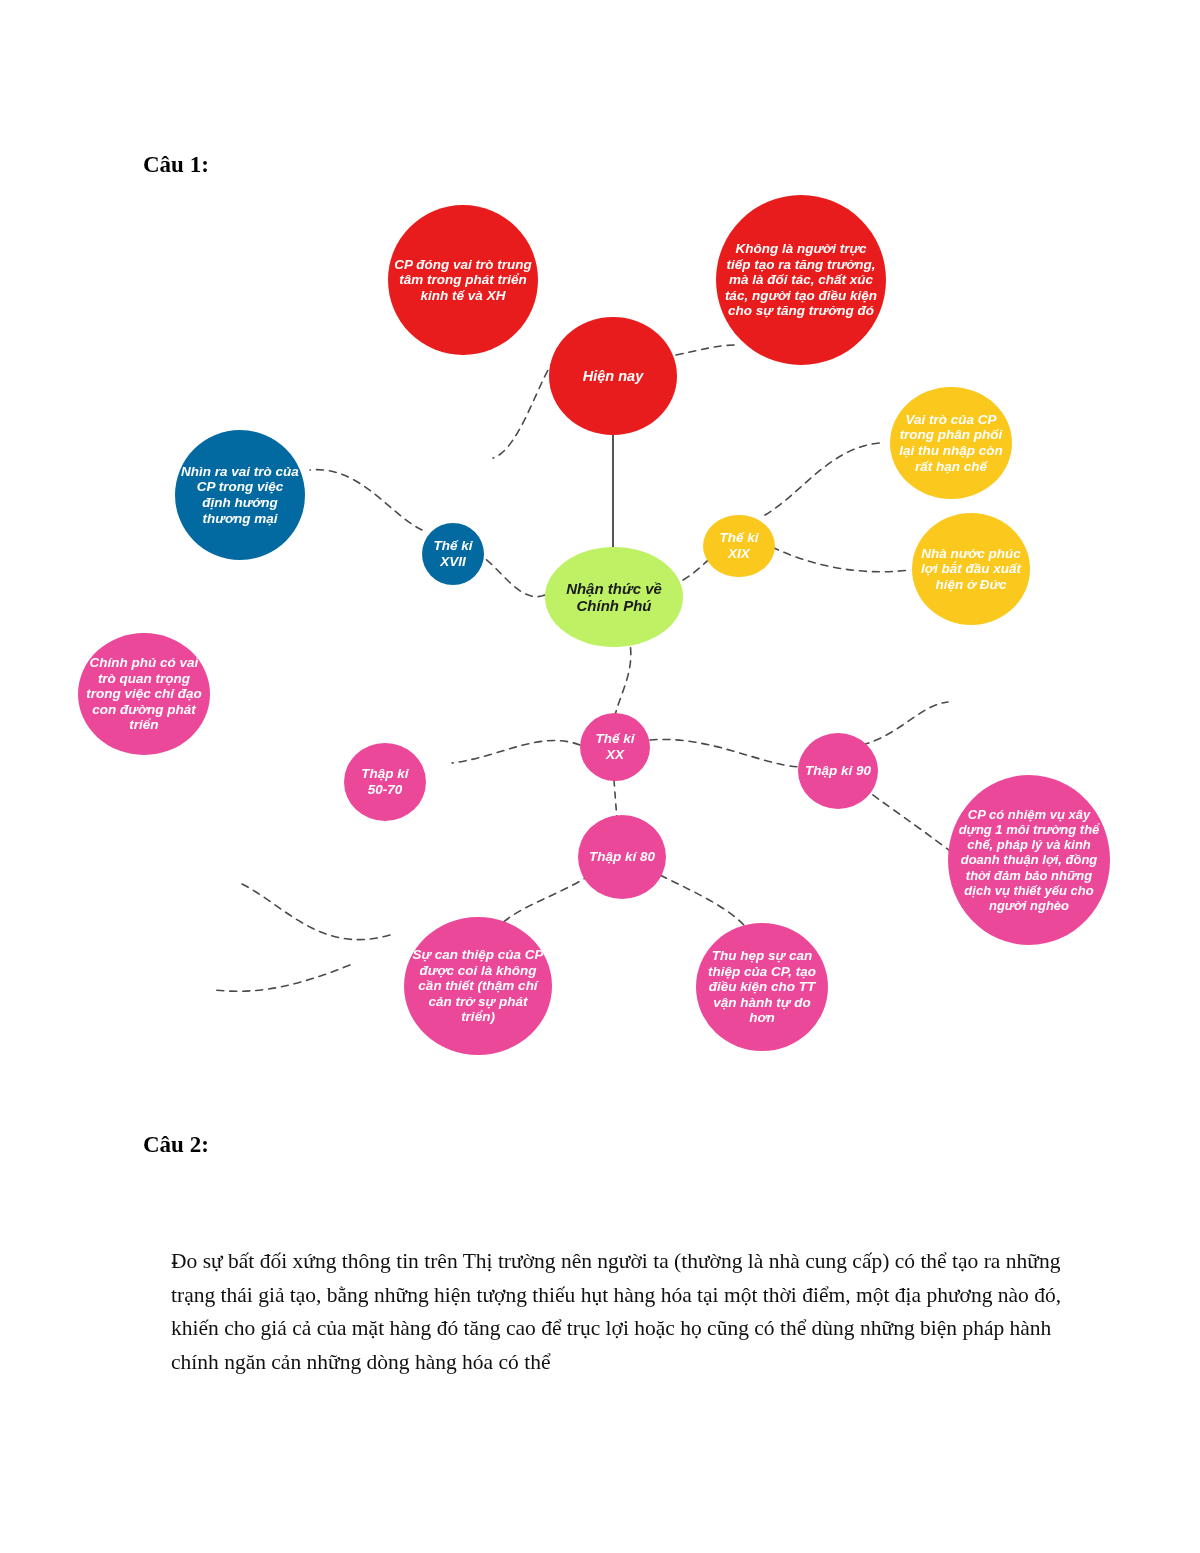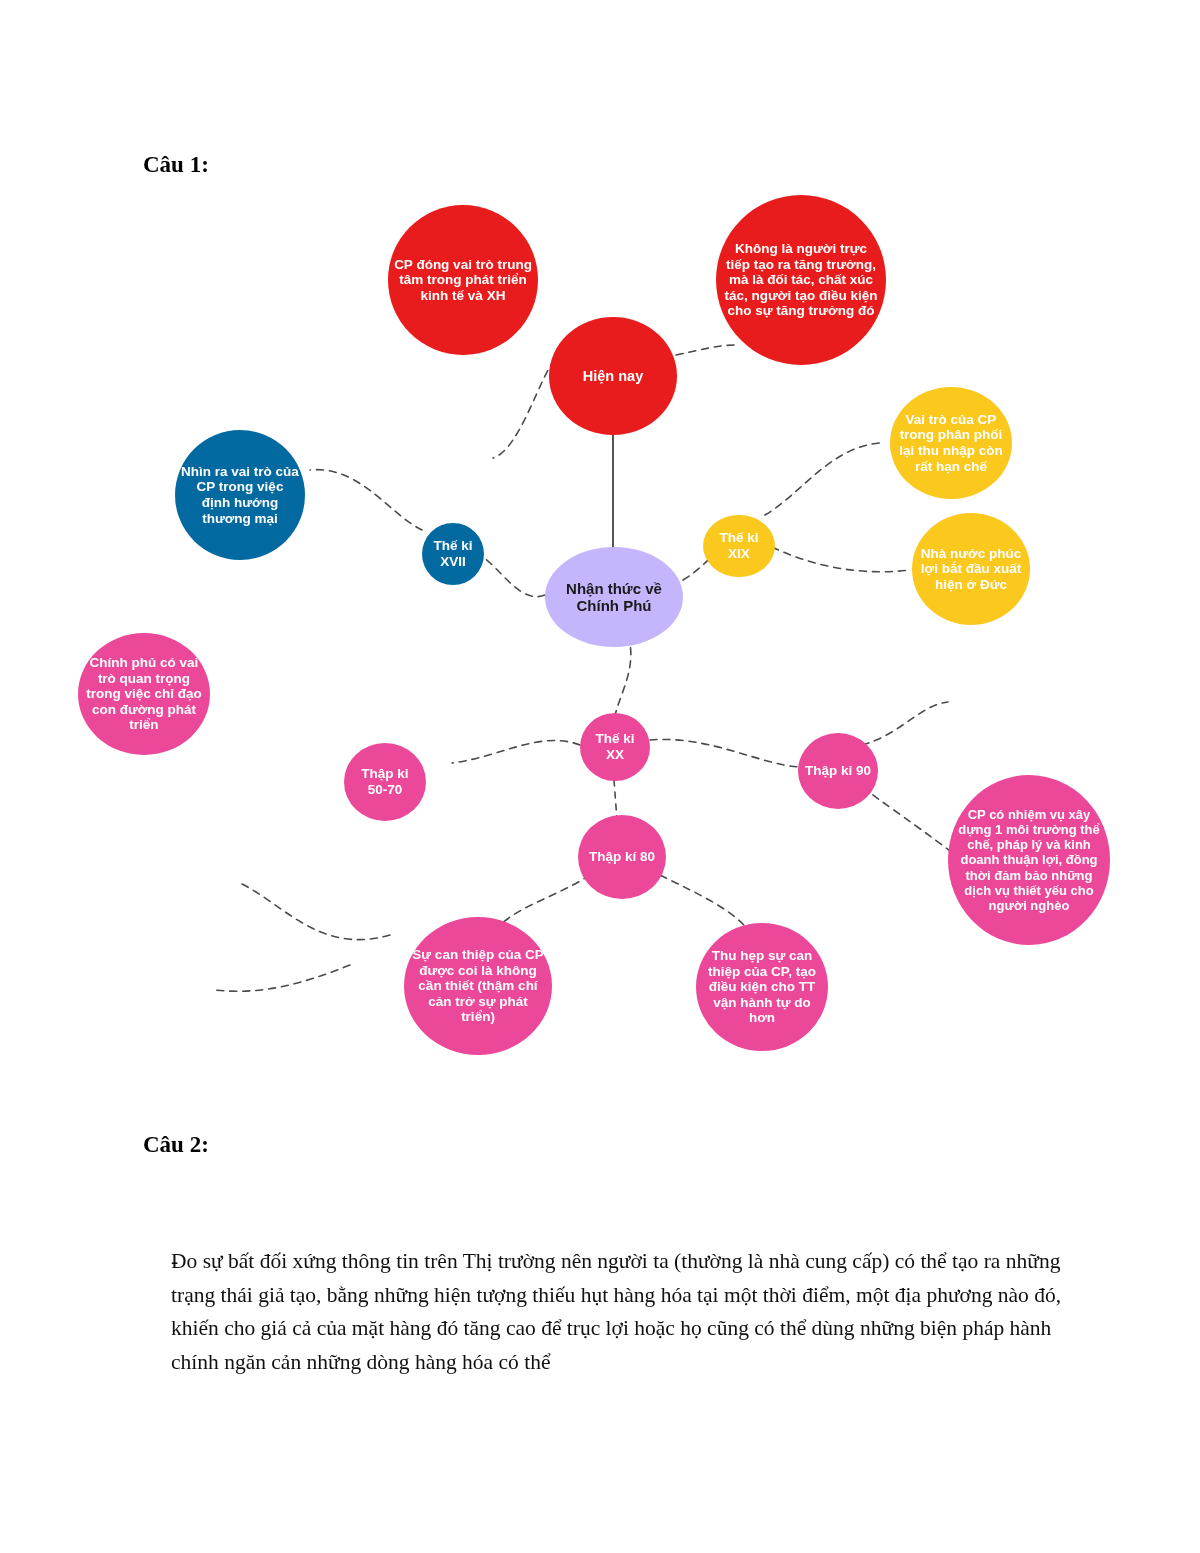--- a/index.html
+++ b/index.html
@@ -58,28 +58,29 @@
     align-items:center;
     justify-content:flex-start;
     text-align:center;
     border-radius:50%;
     color:#ffffff;
     font-family:"Liberation Sans", sans-serif;
     font-weight:600;
     line-height:1.16;
     padding:2px 6px;
     overflow:hidden;
+    font-style:italic;
   }
   .node span{display:block;width:100%;}
 
   .n-red{background:#E81C1C;}
   .n-blue{background:#ec4899;}
   .n-purple{background:#0369a1;}
   .n-yellow{background:#FBC81E;}
-  .n-center{background:#c4b5fd;color:#1a1a1a;font-weight:bold;}
+  .n-center{background:#bef264;color:#1a1a1a;font-weight:bold;}
 </style>
 </head>
 <body>
 
 <div class="page">
 
   <div class="heading" id="h-cau1">Câu 1:</div>
 
   <div id="mindmap">
 

